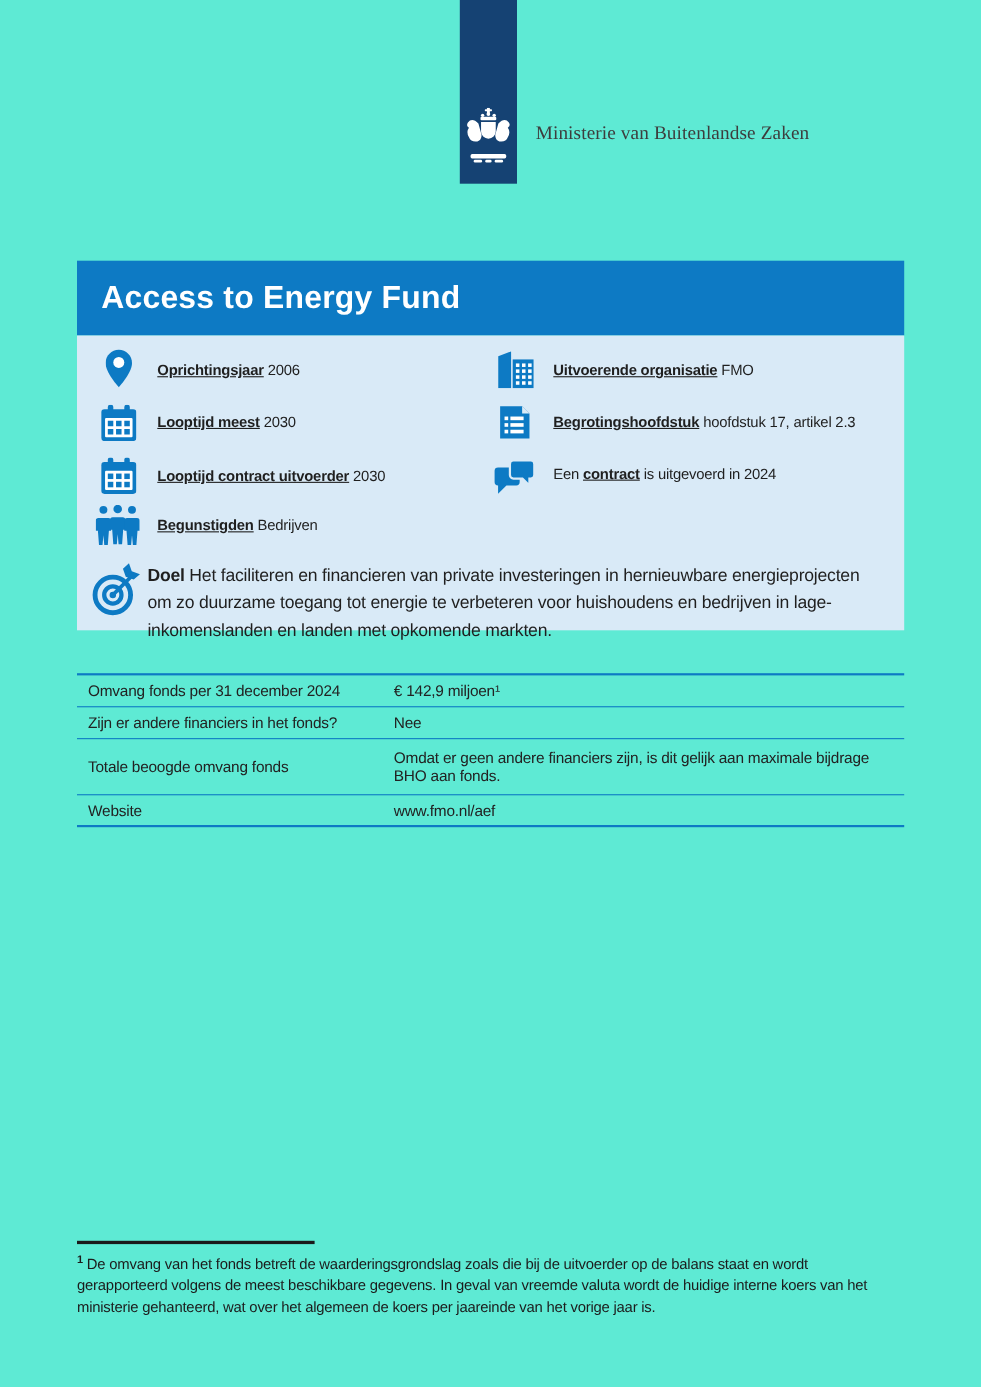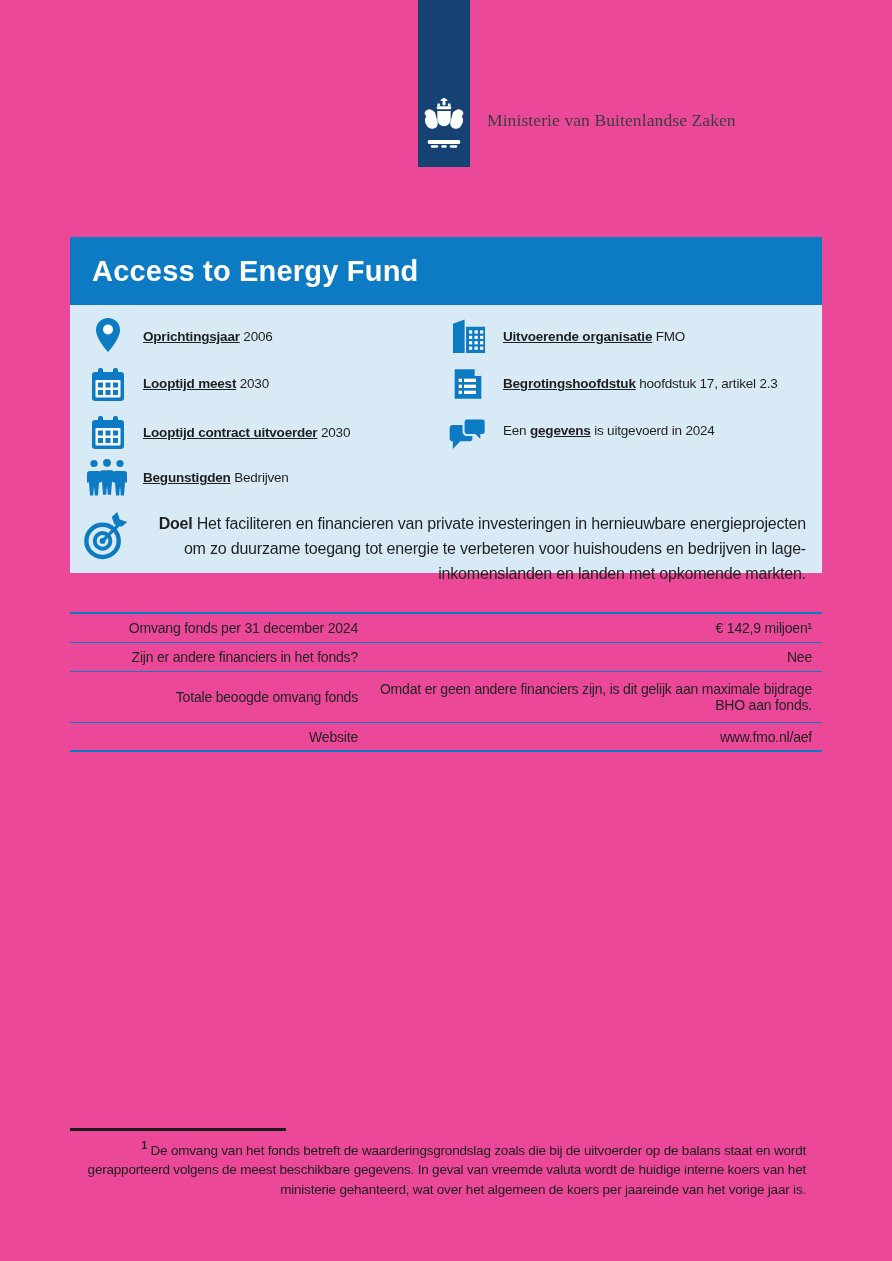--- a/index.html
+++ b/index.html
@@ -8,25 +8,24 @@
     --panel:#d9eaf7;
     --text:#222222;
     --logo-text:#3d3d3d;
     --footnote-rule:#1a1a1a;
   }
   *{margin:0;padding:0;box-sizing:border-box;}
   html,body{background:#ffffff;}
   .page{
     position:relative;
     width:892px;height:1261px;
-    background:#ec4899;
+    background:#5eead4;
     font-family:"Liberation Sans", sans-serif;
     color:var(--text);
     overflow:hidden;
-    text-align:right;
   }
   
   .logo-bar{
     position:absolute;left:418px;top:0;width:52px;height:167px;
     background:var(--logo-bar);
   }
   .crest{position:absolute;left:423px;top:98px;width:42px;height:58px;color:#ffffff;}
   .ministry-name{
     position:absolute;left:487px;top:110px;
     font-family:"Liberation Serif", serif;
@@ -221,21 +220,21 @@
     <span></span><b>Begrotingshoofdstuk</b><span> hoofdstuk 17, artikel 2.3</span>
   </div>
 
   <span class="icon" style="left:449px;top:416px;width:38px;height:33px;">
     <svg viewBox="0 0 30 26">
       <path d="M3 7 h13 a2.5 2.5 0 0 1 2.5 2.5 v8 a2.5 2.5 0 0 1 -2.5 2.5 H9 l-6 6 v-6 H3 A2.5 2.5 0 0 1 0.5 17.5 v-8 A2.5 2.5 0 0 1 3 7 z" fill="currentColor"></path>
       <path d="M14 2 h12.5 a2.5 2.5 0 0 1 2.5 2.5 v8 a2.5 2.5 0 0 1 -2.5 2.5 h-1 v5 l-5 -5 H14 a2.5 2.5 0 0 1 -2.5 -2.5 v-8 A2.5 2.5 0 0 1 14 2 z" fill="currentColor" stroke="#d9eaf7" stroke-width="1.6"></path>
     </svg>
   </span>
   <div class="fact" style="left:503px;top:423px;">
-    <span>Een </span><b>gegevens</b><span> is uitgevoerd in 2024</span>
+    <span>Een </span><b>contract</b><span> is uitgevoerd in 2024</span>
   </div>
 
   <span class="icon" style="left:82px;top:508px;width:47px;height:54px;">
     <svg viewBox="0 0 48 54">
       <circle cx="21" cy="33" r="16.5" fill="none" stroke="currentColor" stroke-width="4.5"></circle>
       <circle cx="21" cy="33" r="8" fill="none" stroke="currentColor" stroke-width="4"></circle>
       <circle cx="21" cy="33" r="3" fill="currentColor"></circle>
       <path d="M22 32 L40 14" stroke="currentColor" stroke-width="3.4" stroke-linecap="round"></path>
       <path d="M36 3.5 l2.6 7.6 7.6 2.6 -5.8 5 -7.4 -2.6 -2.6 -7.4 z" fill="currentColor"></path>
     </svg>

